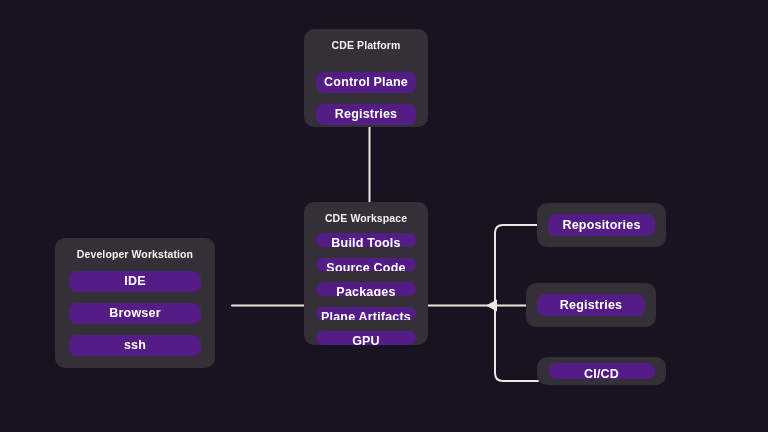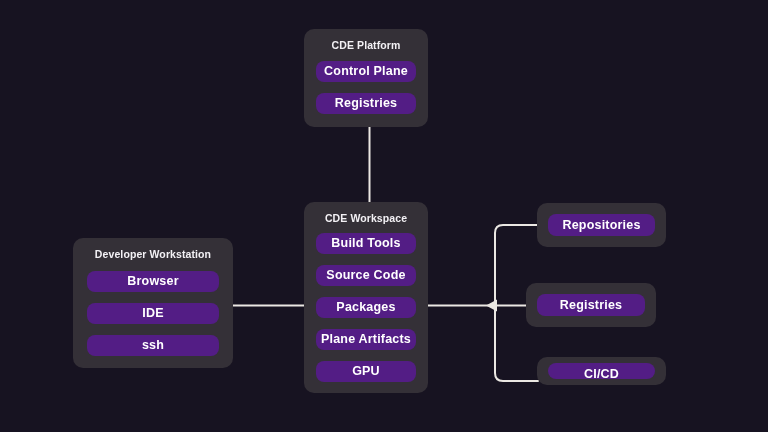--- a/index.html
+++ b/index.html
@@ -58,26 +58,26 @@
     font-weight: bold;
     font-size: 12.5px;
     letter-spacing: 0.2px;
     margin: 0 12px;
     white-space: nowrap;
     overflow: hidden;
   }
   .pill + .pill { margin-top: 11px; }
 
   .node.platform    { left: 304px; top: 29px;  width: 124px; height: 98px;  padding-top: 9px; }
-  .node.platform    .node-title { margin-bottom: 9px; }
+  .node.platform    .node-title { margin-bottom: 20px; }
 
-  .node.workspace   { left: 304px; top: 202px; width: 124px; height: 191px; padding-top: 9px; }
+  .node.workspace   { left: 304px; top: 202px; width: 124px; height: 143px; padding-top: 9px; }
   .node.workspace   .node-title { margin-bottom: 8px; }
 
-  .node.workstation { left: 73px;  top: 238px; width: 160px; height: 130px; padding-top: 9px; }
+  .node.workstation { left: 55px;  top: 238px; width: 160px; height: 130px; padding-top: 9px; }
   .node.workstation .node-title { margin-bottom: 10px; }
   .node.workstation .pill { margin-left: 14px; margin-right: 14px; }
 
   .node.ext { justify-content: center; }
   .node.ext .pill { margin: 6px 11px; height: 22px; line-height: 22px; }
   .node.ext-repositories { left: 537px; top: 203px; width: 129px; height: 44px; }
   .node.ext-registries   { left: 526px; top: 283px; width: 130px; height: 44px; }
   .node.ext-cicd         { left: 537px; top: 357px; width: 129px; height: 28px; }
 </style>
 </head>
@@ -101,22 +101,22 @@
   <div class="node-title">CDE Workspace</div>
   <div class="pill">Build Tools</div>
   <div class="pill">Source Code</div>
   <div class="pill">Packages</div>
   <div class="pill">Plane Artifacts</div>
   <div class="pill">GPU</div>
 </div>
 
 <div class="node workstation">
   <div class="node-title">Developer Workstation</div>
+  <div class="pill">IDE</div>
   <div class="pill">Browser</div>
-  <div class="pill">IDE</div>
   <div class="pill">ssh</div>
 </div>
 
 <div class="node ext ext-repositories">
   <div class="pill">Repositories</div>
 </div>
 
 <div class="node ext ext-registries">
   <div class="pill">Registries</div>
 </div>

